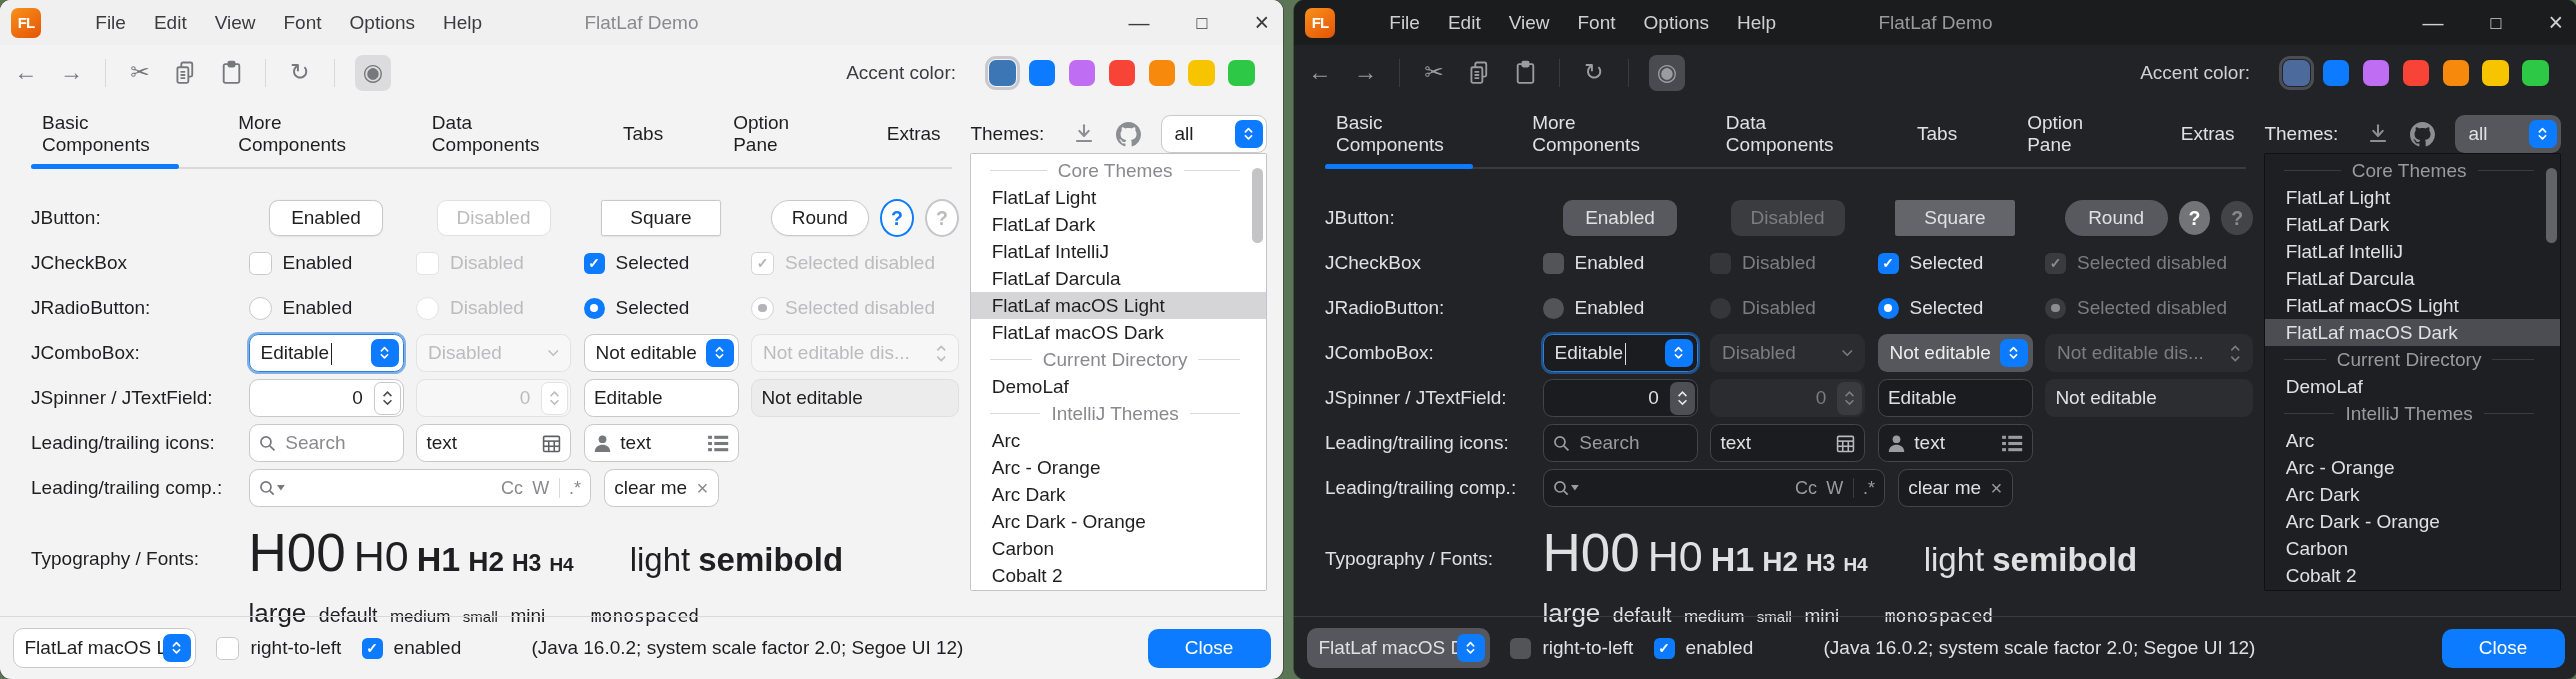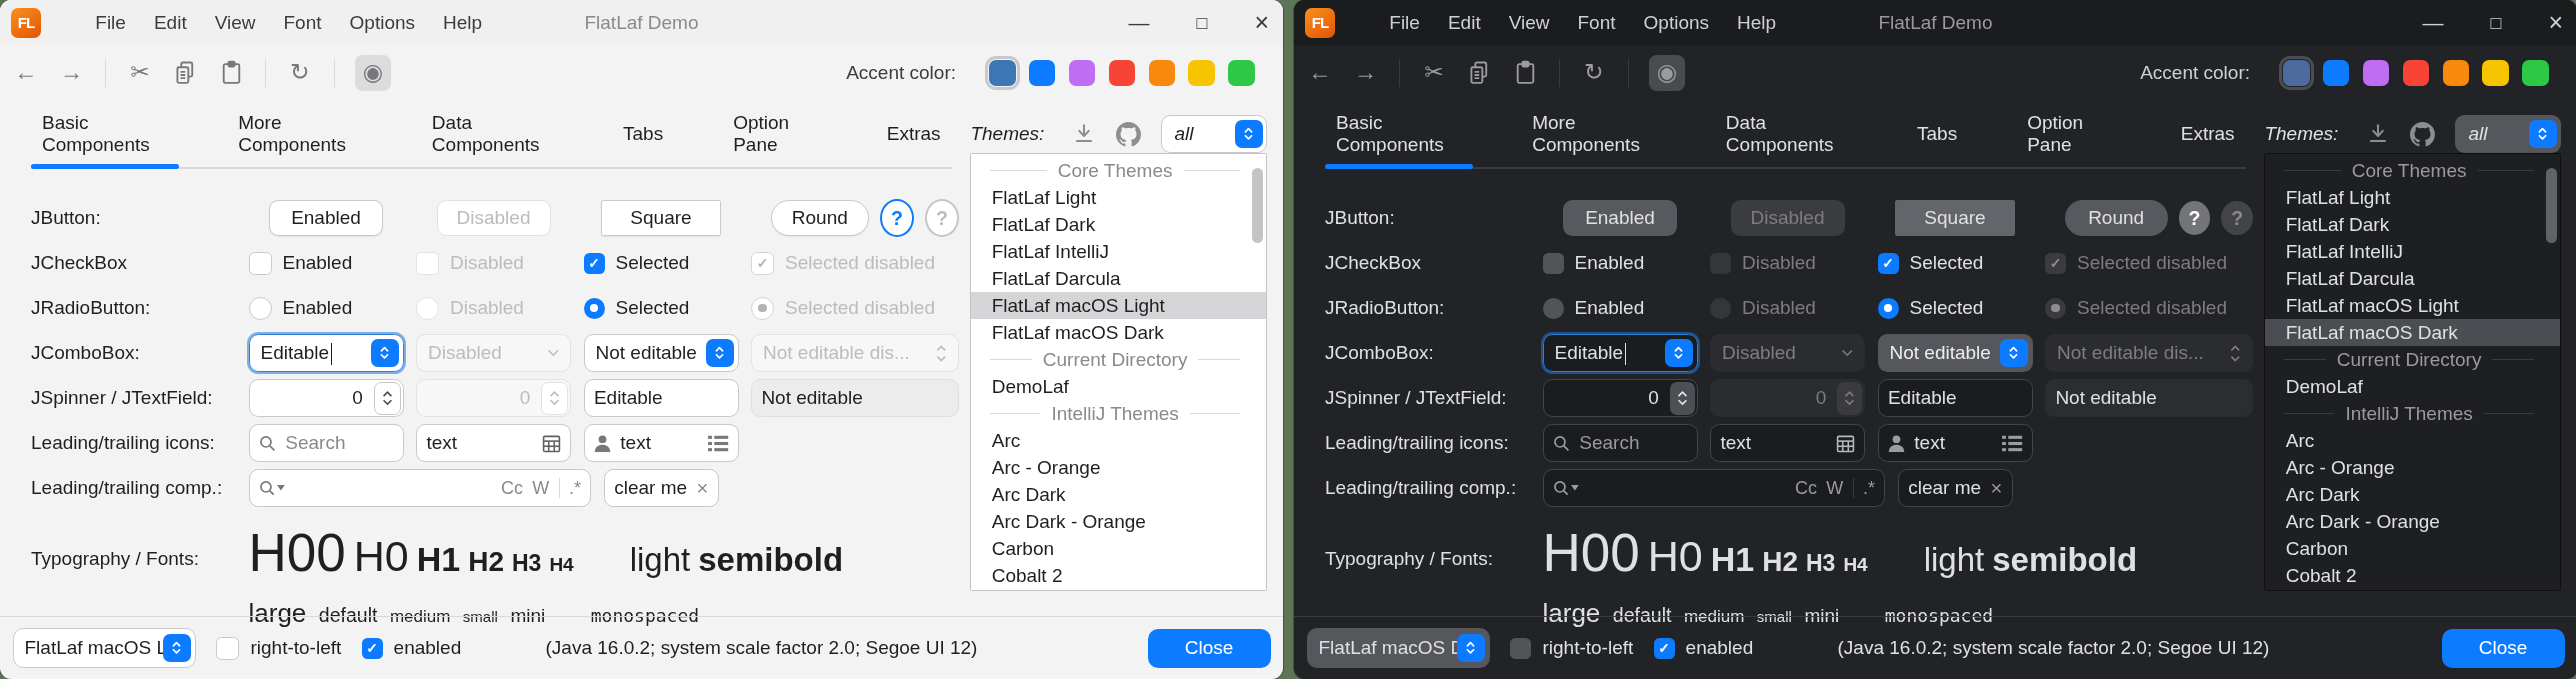--- a/index.html
+++ b/index.html
@@ -158,42 +158,42 @@
   .h00{font-size:53px;}.h0{font-size:43px;}.h1{font-size:34px;font-weight:600;}
   .h2{font-size:28px;font-weight:600;}.h3{font-size:23px;font-weight:600;}
   .h4{font-size:19px;font-weight:700;}
   .wlight{font-size:33px;font-weight:300;margin-left:48px;}
   .wsemi{font-size:33px;font-weight:600;}
   .typo2{display:flex;align-items:baseline;gap:12.5px;margin-top:15.6px;}
   .szlarge{font-size:26px;}.szdefault{font-size:19.5px;}.szmedium{font-size:17px;}
   .szsmall{font-size:15px;}.szmini{font-size:19px;}
   .szmono{font-size:18px;font-family:"DejaVu Sans Mono",monospace;margin-left:33px;}
   
-  .themes-head{display:flex;align-items:center;height:38px;font-style:italic;}
+  .themes-head{display:flex;align-items:center;height:38px;}
   .themes-label{font-size:19px;}
   .themes-head .hsp{flex:1;}
   .hicon{margin-right:20.3px;display:flex;align-items:center;color:#8d8e92;}
   .all-combo{width:88px;height:36px;border-radius:9.4px;background:var(--btn);
     border:0.8px solid var(--btn-border);display:flex;align-items:center;padding:0 3.9px 0 12.5px;font-size:19px;}
   .all-combo .val{flex:1;}
   .theme-list{height:438px;border:0.8px solid var(--list-border);background:var(--list-bg);
     border-radius:1.6px;overflow:hidden;position:relative;padding-top:3.1px;box-sizing:border-box;}
   .theme-item{height:27px;line-height:27px;font-size:19px;padding-left:20.3px;white-space:nowrap;cursor:default;}
   .theme-item.selected{background:var(--list-sel);}
   .theme-item.sep{display:flex;align-items:center;gap:11px;color:var(--muted);padding:0 26.6px 0 19px;}
   .theme-item.sep::before,.theme-item.sep::after{content:"";height:1.6px;background:var(--sep-line);flex:1;}
   .theme-item.sep::before{max-width:67px;}
   .vthumb{position:absolute;right:3.9px;top:14px;width:10.2px;height:75px;border-radius:5.5px;background:var(--thumb);}
   
   .statusbar{height:62px;flex:none;border-top:0.8px solid var(--sep-line);display:flex;align-items:center;
     padding:0 12.5px;gap:20.3px;}
   .laf-combo{width:166px;flex:none;height:38px;border-radius:10.2px;background:var(--btn);
     border:0.8px solid var(--btn-border);display:flex;align-items:center;padding:0 4.7px 0 11px;font-size:19px;}
   .laf-combo .val{flex:1;white-space:nowrap;overflow:hidden;}
-  .status-info{font-size:19px;margin-left:64px;white-space:nowrap;}
+  .status-info{font-size:19px;margin-left:50px;white-space:nowrap;}
   .close-btn{margin-left:auto;width:123px;height:39px;border-radius:10.2px;background:var(--accent);
     color:#fff;font-size:19px;display:flex;align-items:center;justify-content:center;border:none;cursor:default;}
   svg{overflow:visible;}
 </style>
 </head>
 <body id="desktop">
 
 <div class="window light">
 
   <div class="titlebar">

